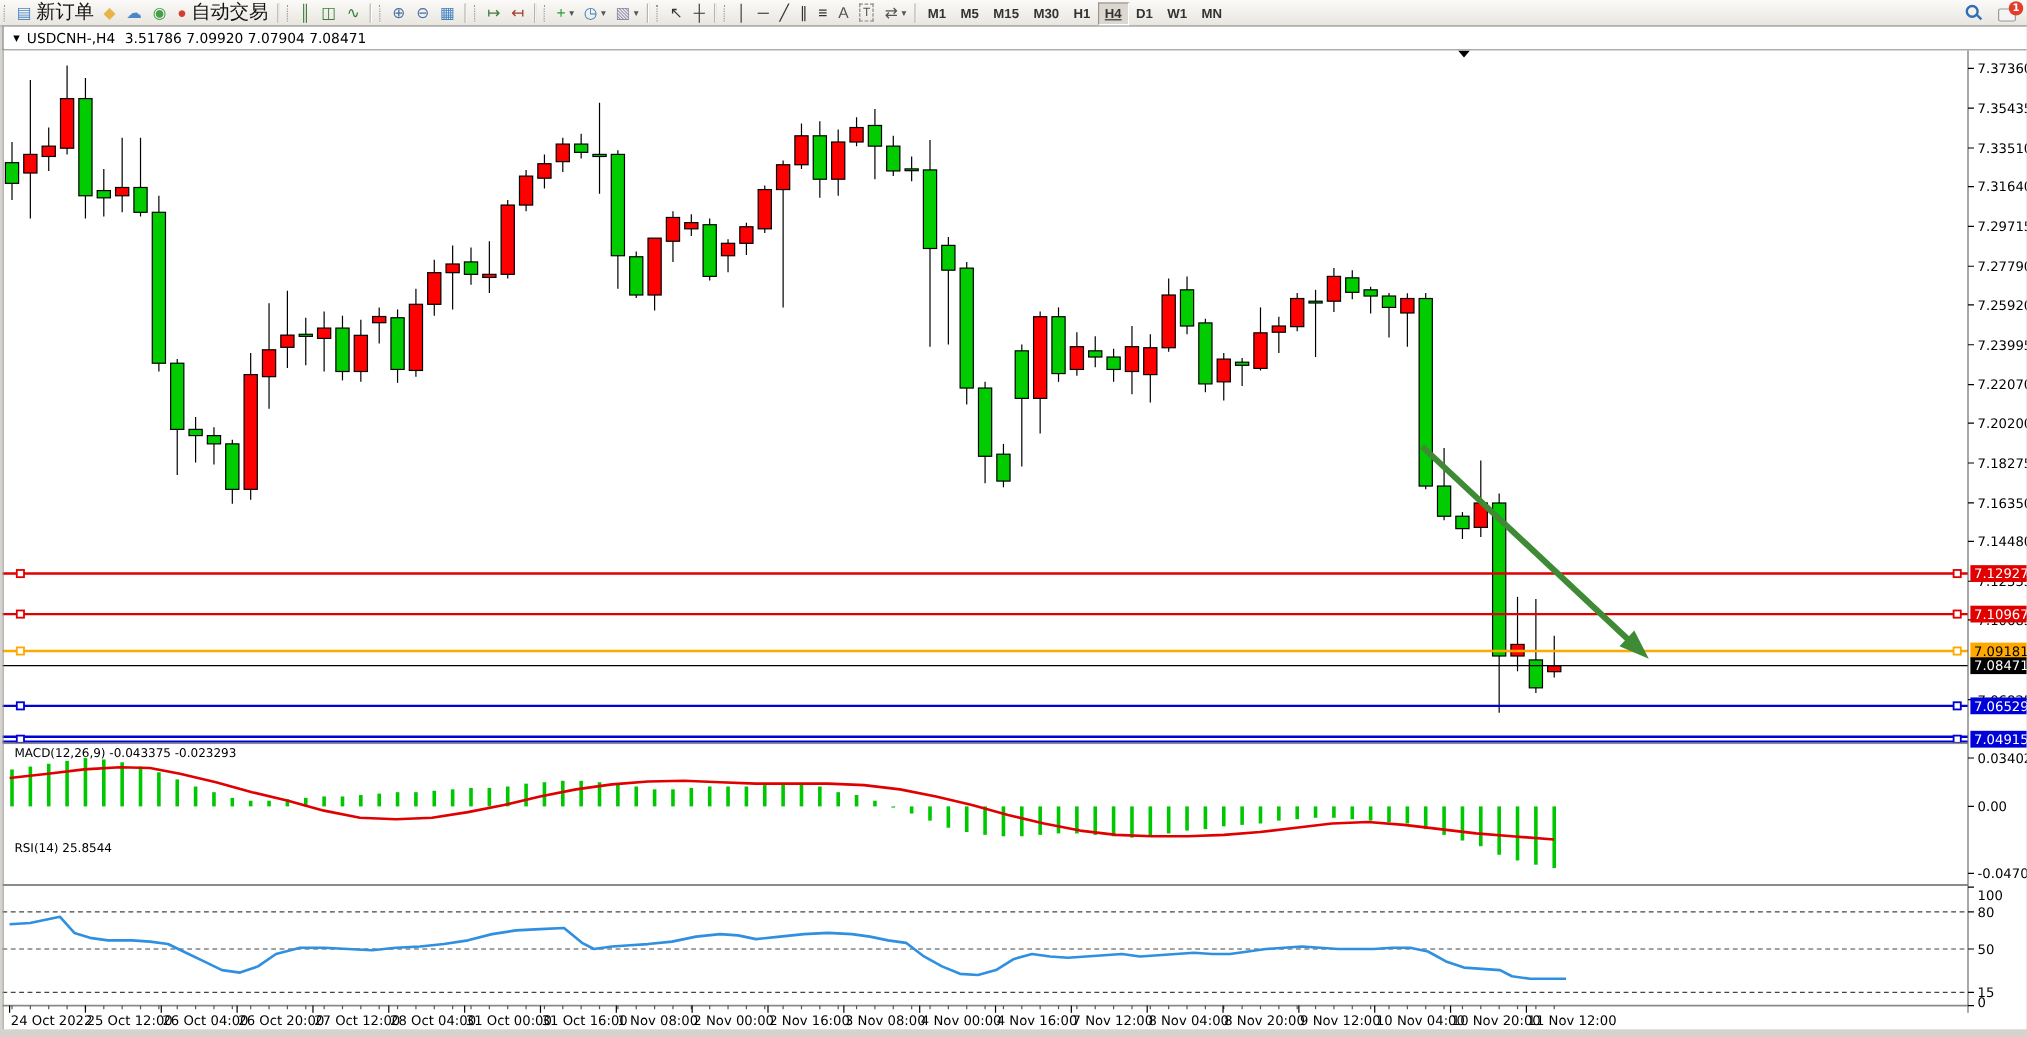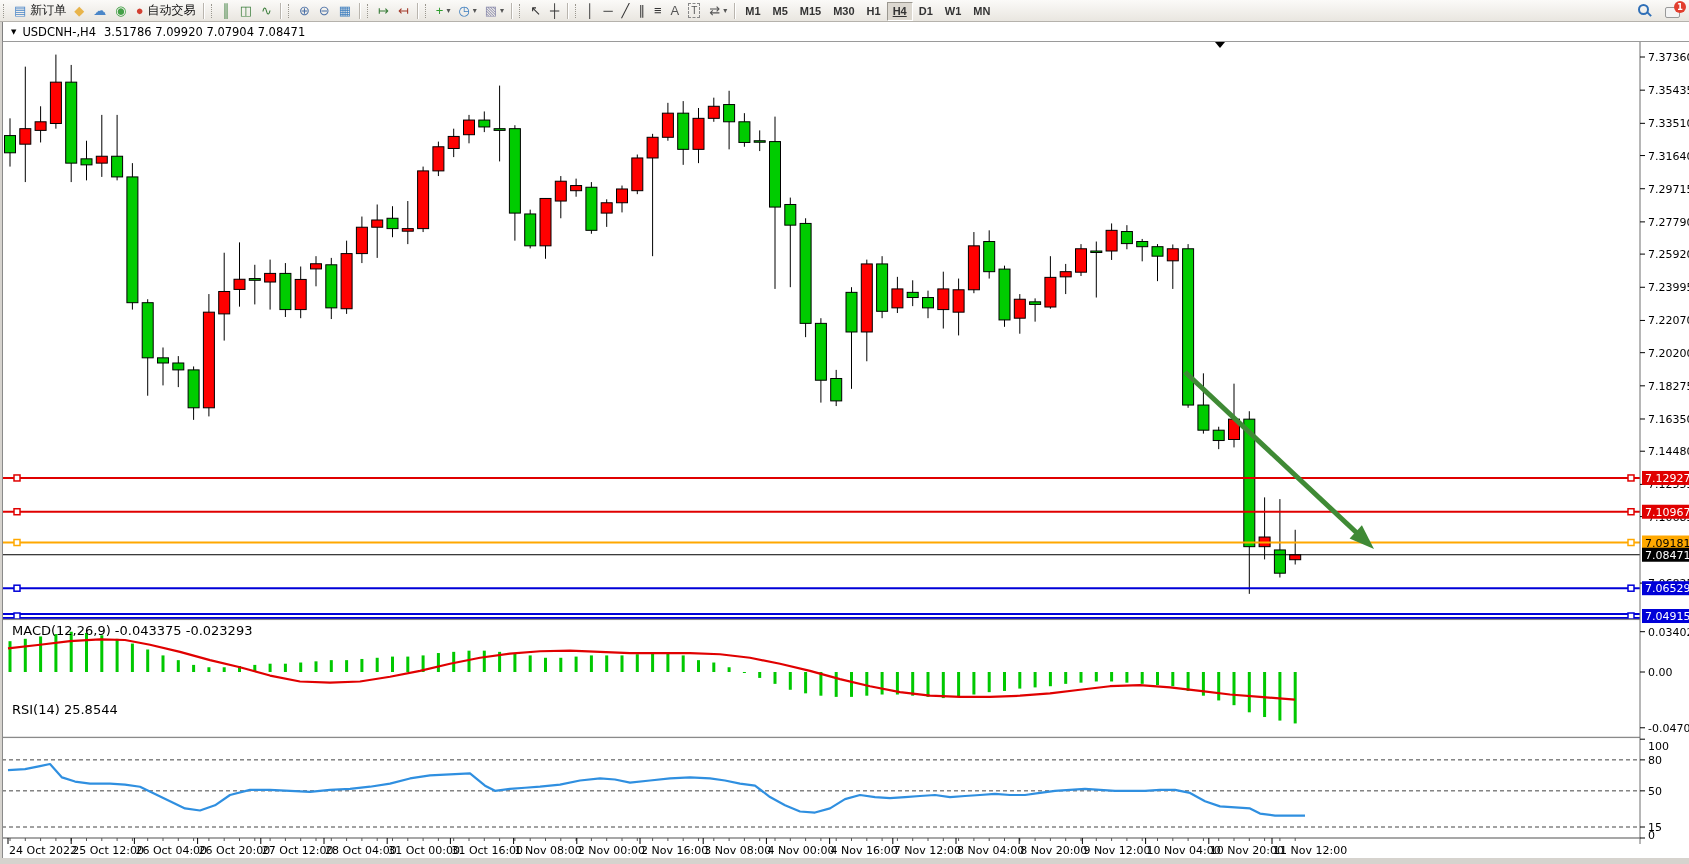--- a/index.html
+++ b/index.html
@@ -7,41 +7,41 @@
   .app{position:relative;width:1689px;height:864px;background:#d6d3ce;overflow:hidden;}
   
   .toolbar{position:absolute;left:0;top:0;width:1689px;height:21px;
     background:linear-gradient(#fbfaf8,#e9e6e0);border-bottom:1px solid #b5b2ac;
     display:flex;align-items:center;white-space:nowrap;z-index:5;}
   .tb-grip{width:2px;height:14px;border-left:1px dotted #9a978f;margin:0 4px 0 3px;}
   .tb-sep{width:1px;height:16px;background:#b9b5ae;border-right:1px solid #fff;margin:0 3px;}
   .tb-btn{display:inline-flex;align-items:center;height:19px;padding:0 3px;border:1px solid transparent;
     background:transparent;font-size:12px;color:#222;cursor:default;}
   .tb-btn .glyph{font-size:13px;line-height:13px;margin-right:1px;}
-  .tb-btn .lbl{margin-left:3px;font-size:12px;color:#111;}
+  .tb-btn .lbl{margin-left:3px;font-size:16px;color:#111;}
   .tb-btn .caret{font-size:8px;color:#555;margin-left:2px;}
   .tb-btn.boxed .glyph{border:1px dashed #888;padding:0 2px;font-size:10px;}
   .tf .tb-btn{font-size:11px;font-weight:bold;color:#333;padding:0 5px;}
   .tf .tb-btn.active{background:#dcd8d0;border:1px solid #9a978f;border-bottom-color:#fff;border-right-color:#fff;text-decoration:underline;}
   .tb-right{position:absolute;right:8px;top:0;height:21px;display:flex;align-items:center;gap:14px;}
   .search-icon{position:relative;width:13px;height:13px;display:inline-block;}
   .search-icon .lens{position:absolute;left:0;top:0;width:7px;height:7px;border:2px solid #2f6fb7;border-radius:50%;}
   .search-icon .tail{position:absolute;left:8px;top:9px;width:6px;height:2px;background:#2f6fb7;transform:rotate(45deg);}
   .chat-icon{position:relative;width:16px;height:12px;display:inline-block;}
   .chat-icon .bubble{position:absolute;left:0;top:2px;width:13px;height:9px;background:#f4f4f4;border:1px solid #999;border-radius:2px;}
   .chat-icon .badge{position:absolute;right:-5px;top:-4px;width:12px;height:12px;background:#e23e2e;border-radius:50%;
     color:#fff;font-size:8.5px;font-weight:bold;text-align:center;line-height:12px;}
   
   .chart-titlebar{position:absolute;left:2px;top:21px;width:1686px;height:19px;background:#fff;
     border-top:1px solid #7f7f7f;border-left:1px solid #7f7f7f;border-bottom:1px solid #9a9a9a;
     display:flex;align-items:center;font-size:11.5px;color:#000;z-index:4;}
   .chart-titlebar .tri{font-size:7px;margin:0 6px 0 8px;color:#000;}
   .chart-titlebar .sym{margin-right:8px;}
   #chart-svg{position:absolute;left:2px;top:40px;z-index:1;}
-  .ind-label{position:absolute;font-size:13px;color:#000;z-index:3;}
+  .ind-label{position:absolute;font-size:10px;color:#000;z-index:3;}
   .bottom-strip{position:absolute;left:0;top:858px;width:1689px;height:6px;background:#d6d3ce;}
 </style>
 </head>
 <body>
 
 <div class="app">
 
   <div class="toolbar" id="toolbar">
     <span class="tb-grip"></span>
       <button class="tb-btn">

